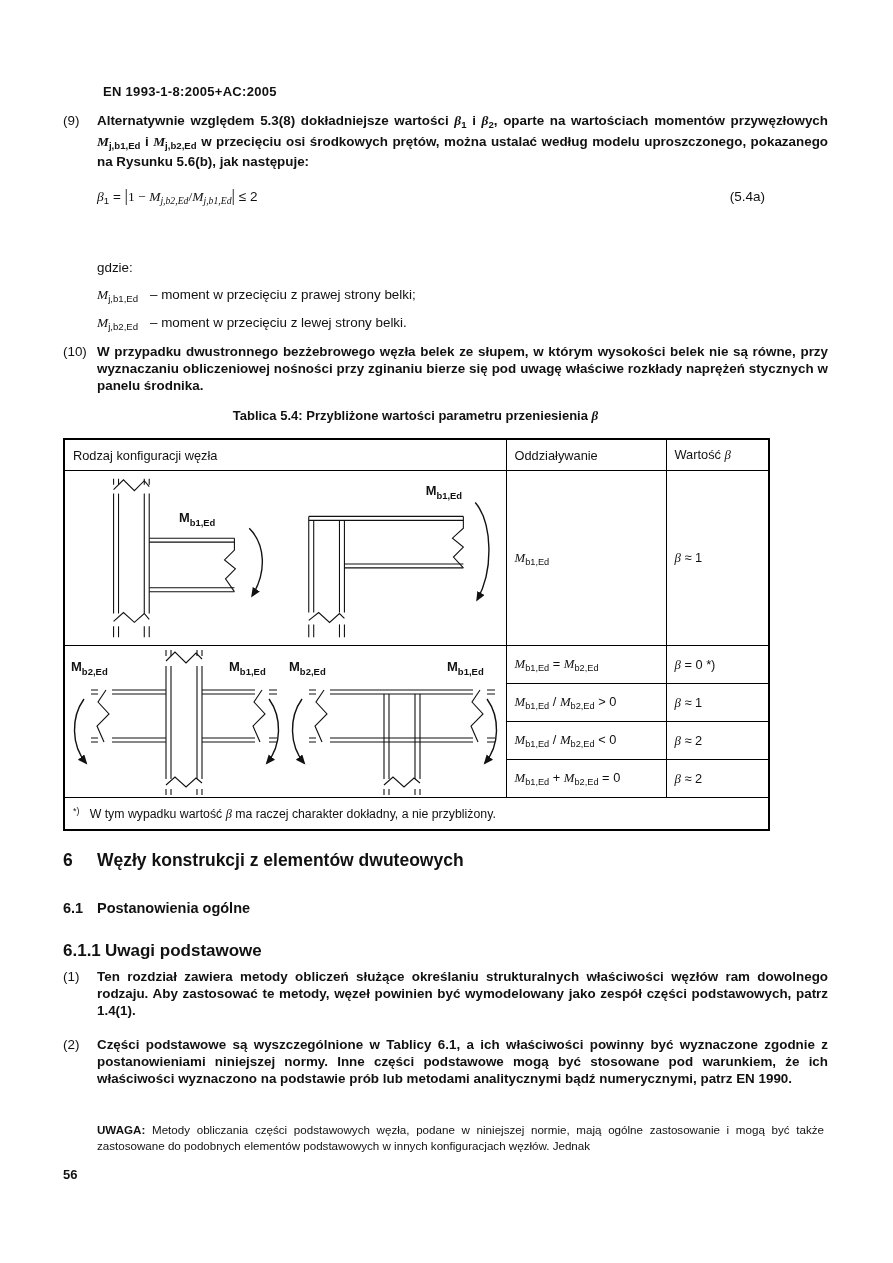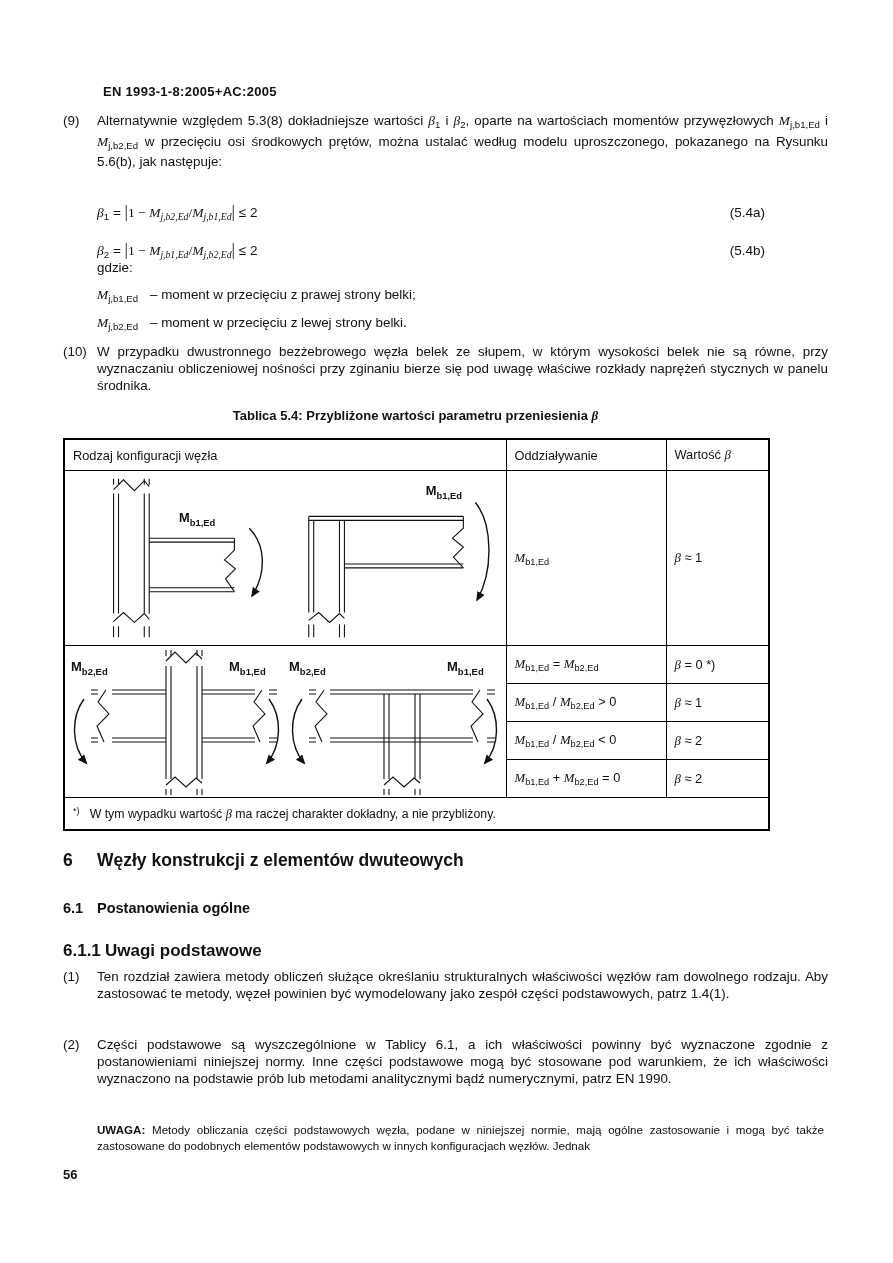--- a/index.html
+++ b/index.html
@@ -4,23 +4,23 @@
 <style>
   html,body { margin:0; padding:0; background:#ffffff; }
   .page { position:relative; width:893px; height:1263px; background:#fff;
           font-family:"Liberation Sans", sans-serif; color:#111; overflow:hidden; }
   .abs { position:absolute; }
 
   .doc-header { left:63px; top:84px; font-weight:bold; font-size:13px; letter-spacing:0.3px;padding-left:40px; }
 
   .para { left:63px; width:765px; display:flex; font-size:13.4px; line-height:17px; }
   .pnum { width:34px; flex-shrink:0; }
-  .pbody { flex:1; text-align:justify; }
-
-  .eq { left:63px; width:702px; display:flex; align-items:baseline; font-size:13.5px;margin-top:16px; }
+  .pbody { flex:1; text-align:justify;font-weight:bold; }
+
+  .eq { left:63px; width:702px; display:flex; align-items:baseline; font-size:13.5px; }
   .eq-f { padding-left:34px; flex:1; }
   .eq-n { text-align:right; }
 
   .gdzie  { left:97px; font-size:13.4px; }
   .defrow { left:97px; font-size:13.4px; display:flex; }
   .defterm{ width:53px; flex-shrink:0; }
 
   .tbl-caption { left:63px; top:408px; width:705px; text-align:center; font-weight:bold; font-size:13px; }
 
   table.t54 { position:absolute; left:63px; top:438px; width:705px;
@@ -58,24 +58,20 @@
   <div class="abs doc-header">EN 1993-1-8:2005+AC:2005</div>
 
   <div class="abs para" style="top:112px">
     <span class="pnum">(9)</span>
     <div class="pbody"><span>Alternatywnie względem 5.3(8) dokładniejsze wartości </span><span class="rs-i">β</span><span class="rs-sub">1</span><span> i </span><span class="rs-i">β</span><span class="rs-sub">2</span><span>, oparte na wartościach momentów przywęzłowych </span><span class="rs-i">M</span><span class="rs-sub">j,b1,Ed</span><span> i </span><span class="rs-i">M</span><span class="rs-sub">j,b2,Ed</span><span> w przecięciu osi środkowych prętów, można ustalać według modelu uproszczonego, pokazanego na Rysunku 5.6(b), jak następuje:</span></div>
   </div>
 
   <div class="abs eq" style="top:186px">
     <div class="eq-f"><span class="rs-i">β</span><span class="rs-sub">1</span><span> = </span><span class="rs-serif rs-big">|</span><span class="rs-serif">1 − </span><span class="rs-i">M</span><span class="rs-i rs-sub">j,b2,Ed</span><span class="rs-serif">/</span><span class="rs-i">M</span><span class="rs-i rs-sub">j,b1,Ed</span><span class="rs-serif rs-big">|</span><span>  ≤ 2</span></div>
     <div class="eq-n">(5.4a)</div>
-  </div>
-  <div class="abs eq" style="top:224px">
-    <div class="eq-f"><span class="rs-i">β</span><span class="rs-sub">2</span><span> = </span><span class="rs-serif rs-big">|</span><span class="rs-serif">1 − </span><span class="rs-i">M</span><span class="rs-i rs-sub">j,b1,Ed</span><span class="rs-serif">/</span><span class="rs-i">M</span><span class="rs-i rs-sub">j,b2,Ed</span><span class="rs-serif rs-big">|</span><span> ≤ 2</span></div>
-    <div class="eq-n">(5.4b)</div>
   </div>
 
   <div class="abs gdzie" style="top:260px">gdzie:</div>
 
   <div class="abs defrow" style="top:287px">
     <span class="defterm"><span class="rs-i">M</span><span class="rs-sub">j,b1,Ed</span></span>
     <span>–  moment w przecięciu z prawej strony belki;</span>
   </div>
   <div class="abs defrow" style="top:315px">
     <span class="defterm"><span class="rs-i">M</span><span class="rs-sub">j,b2,Ed</span></span>

